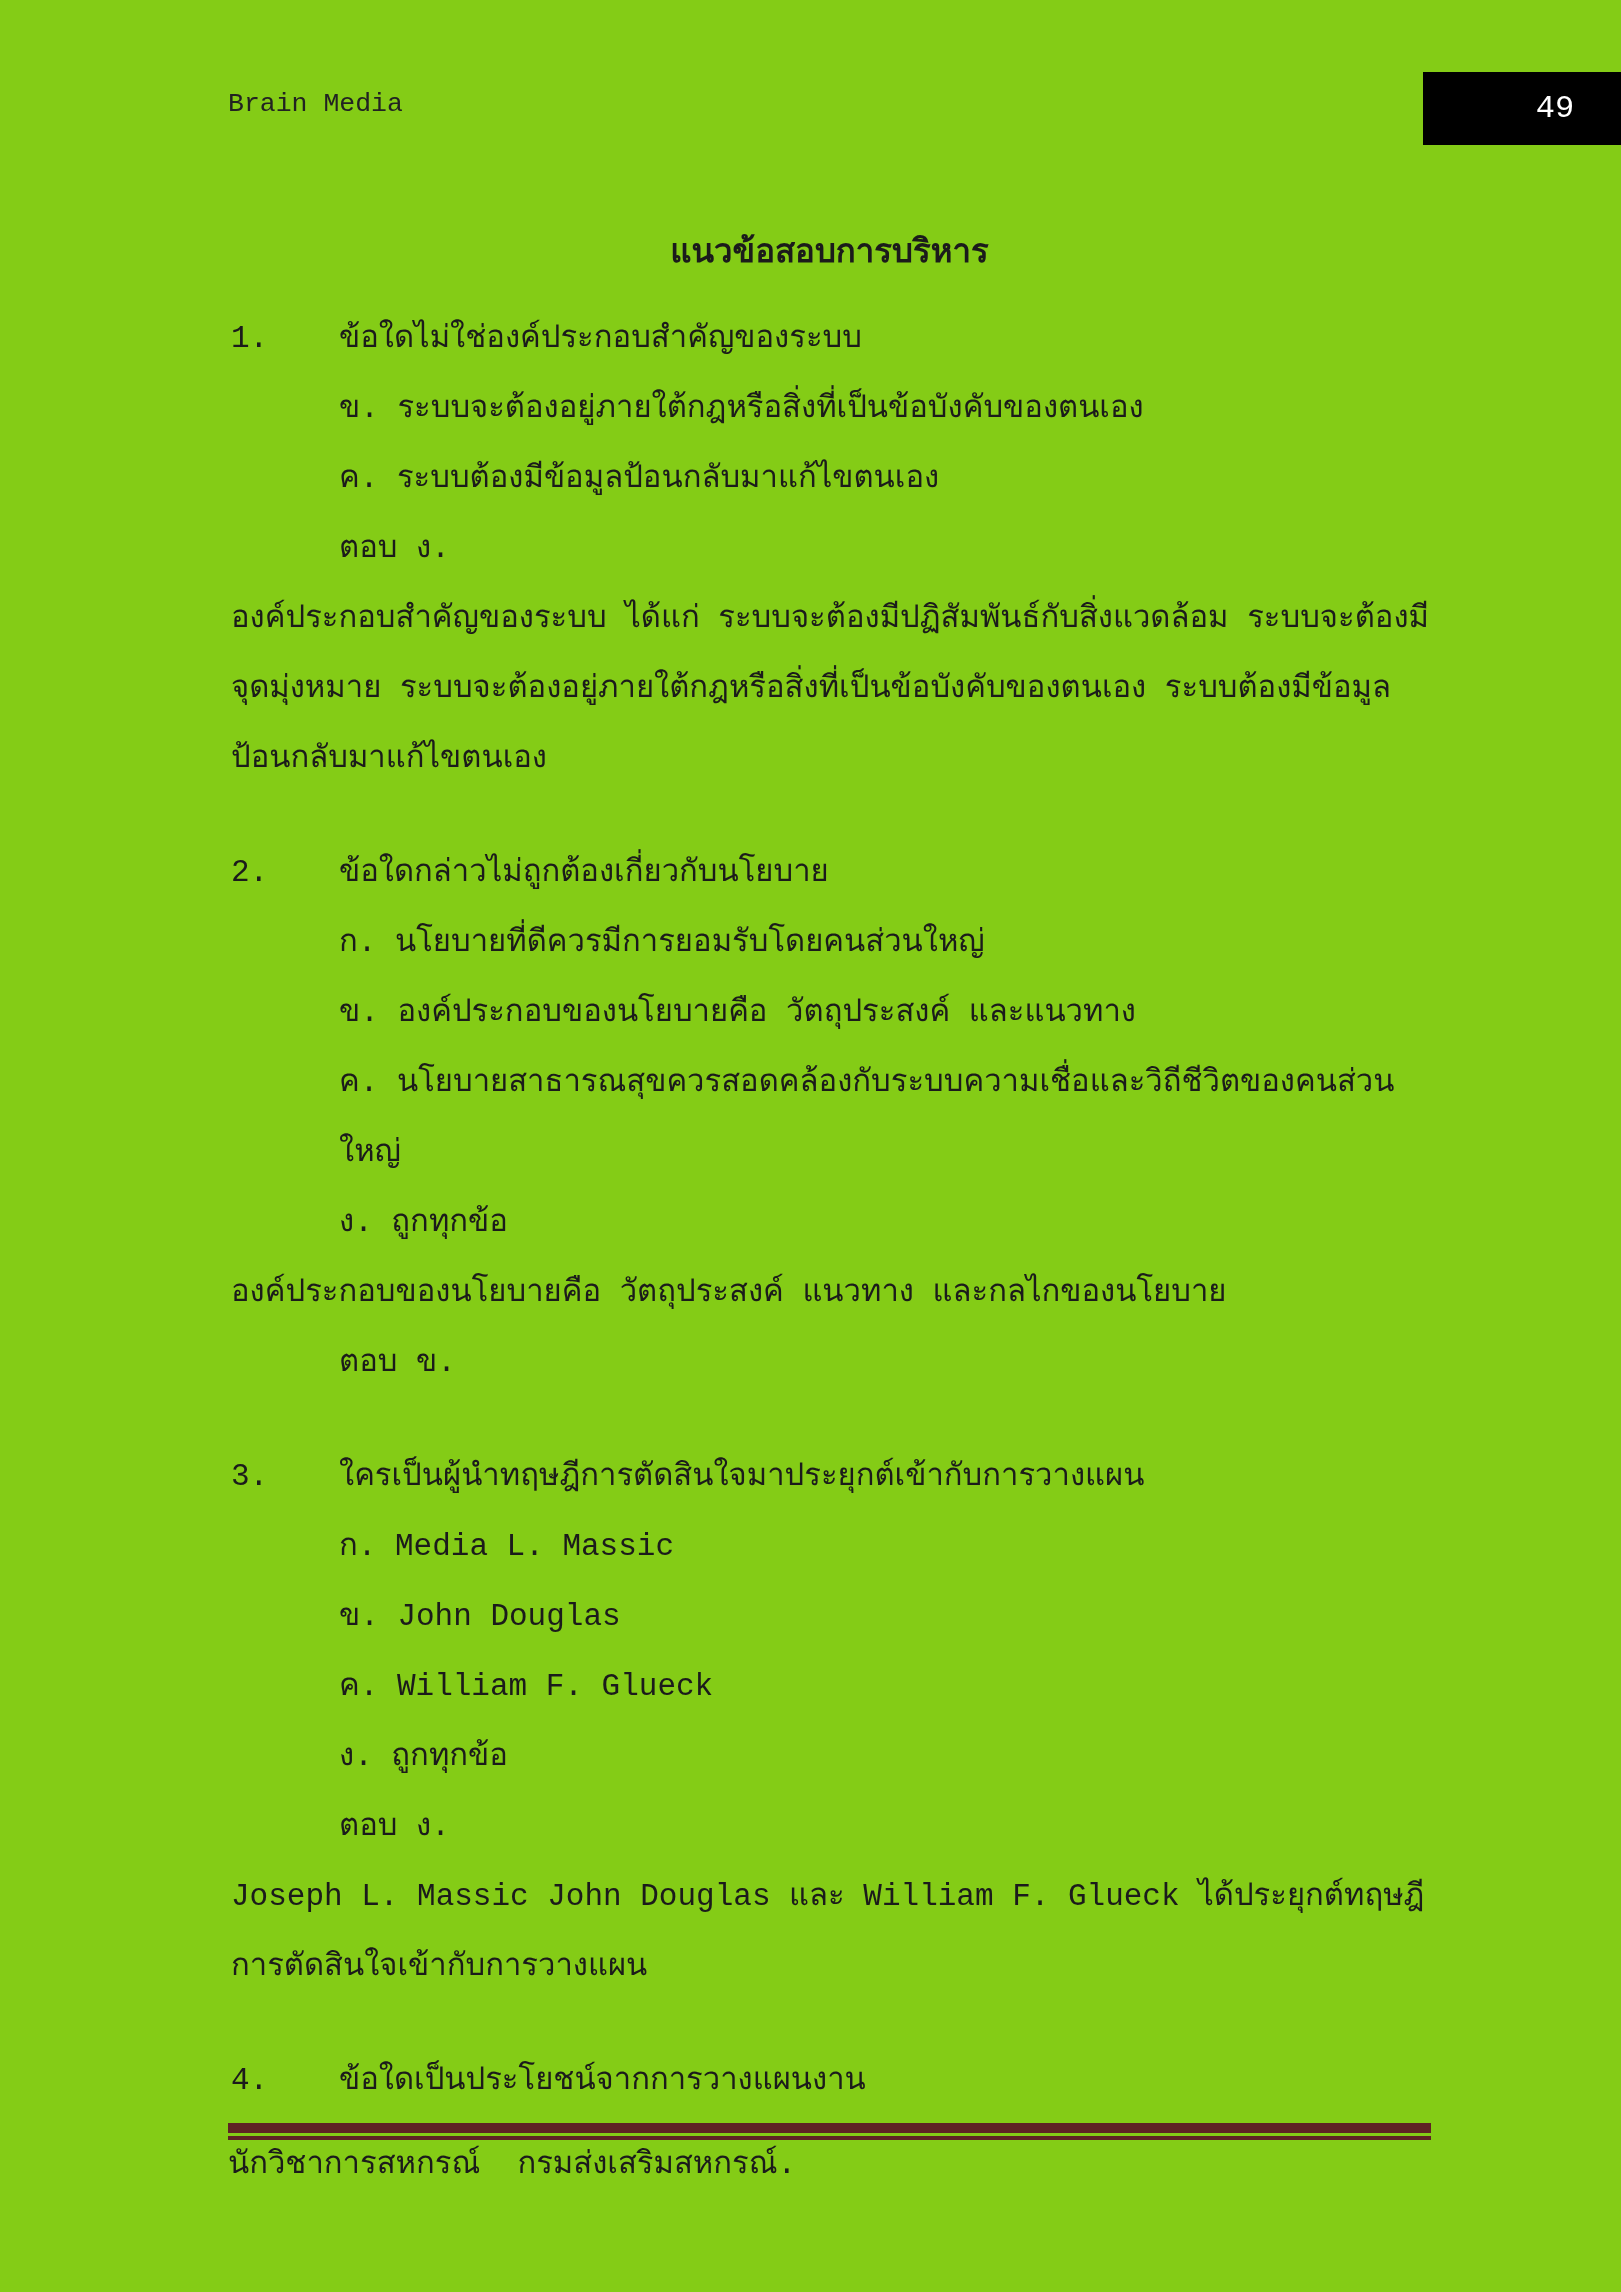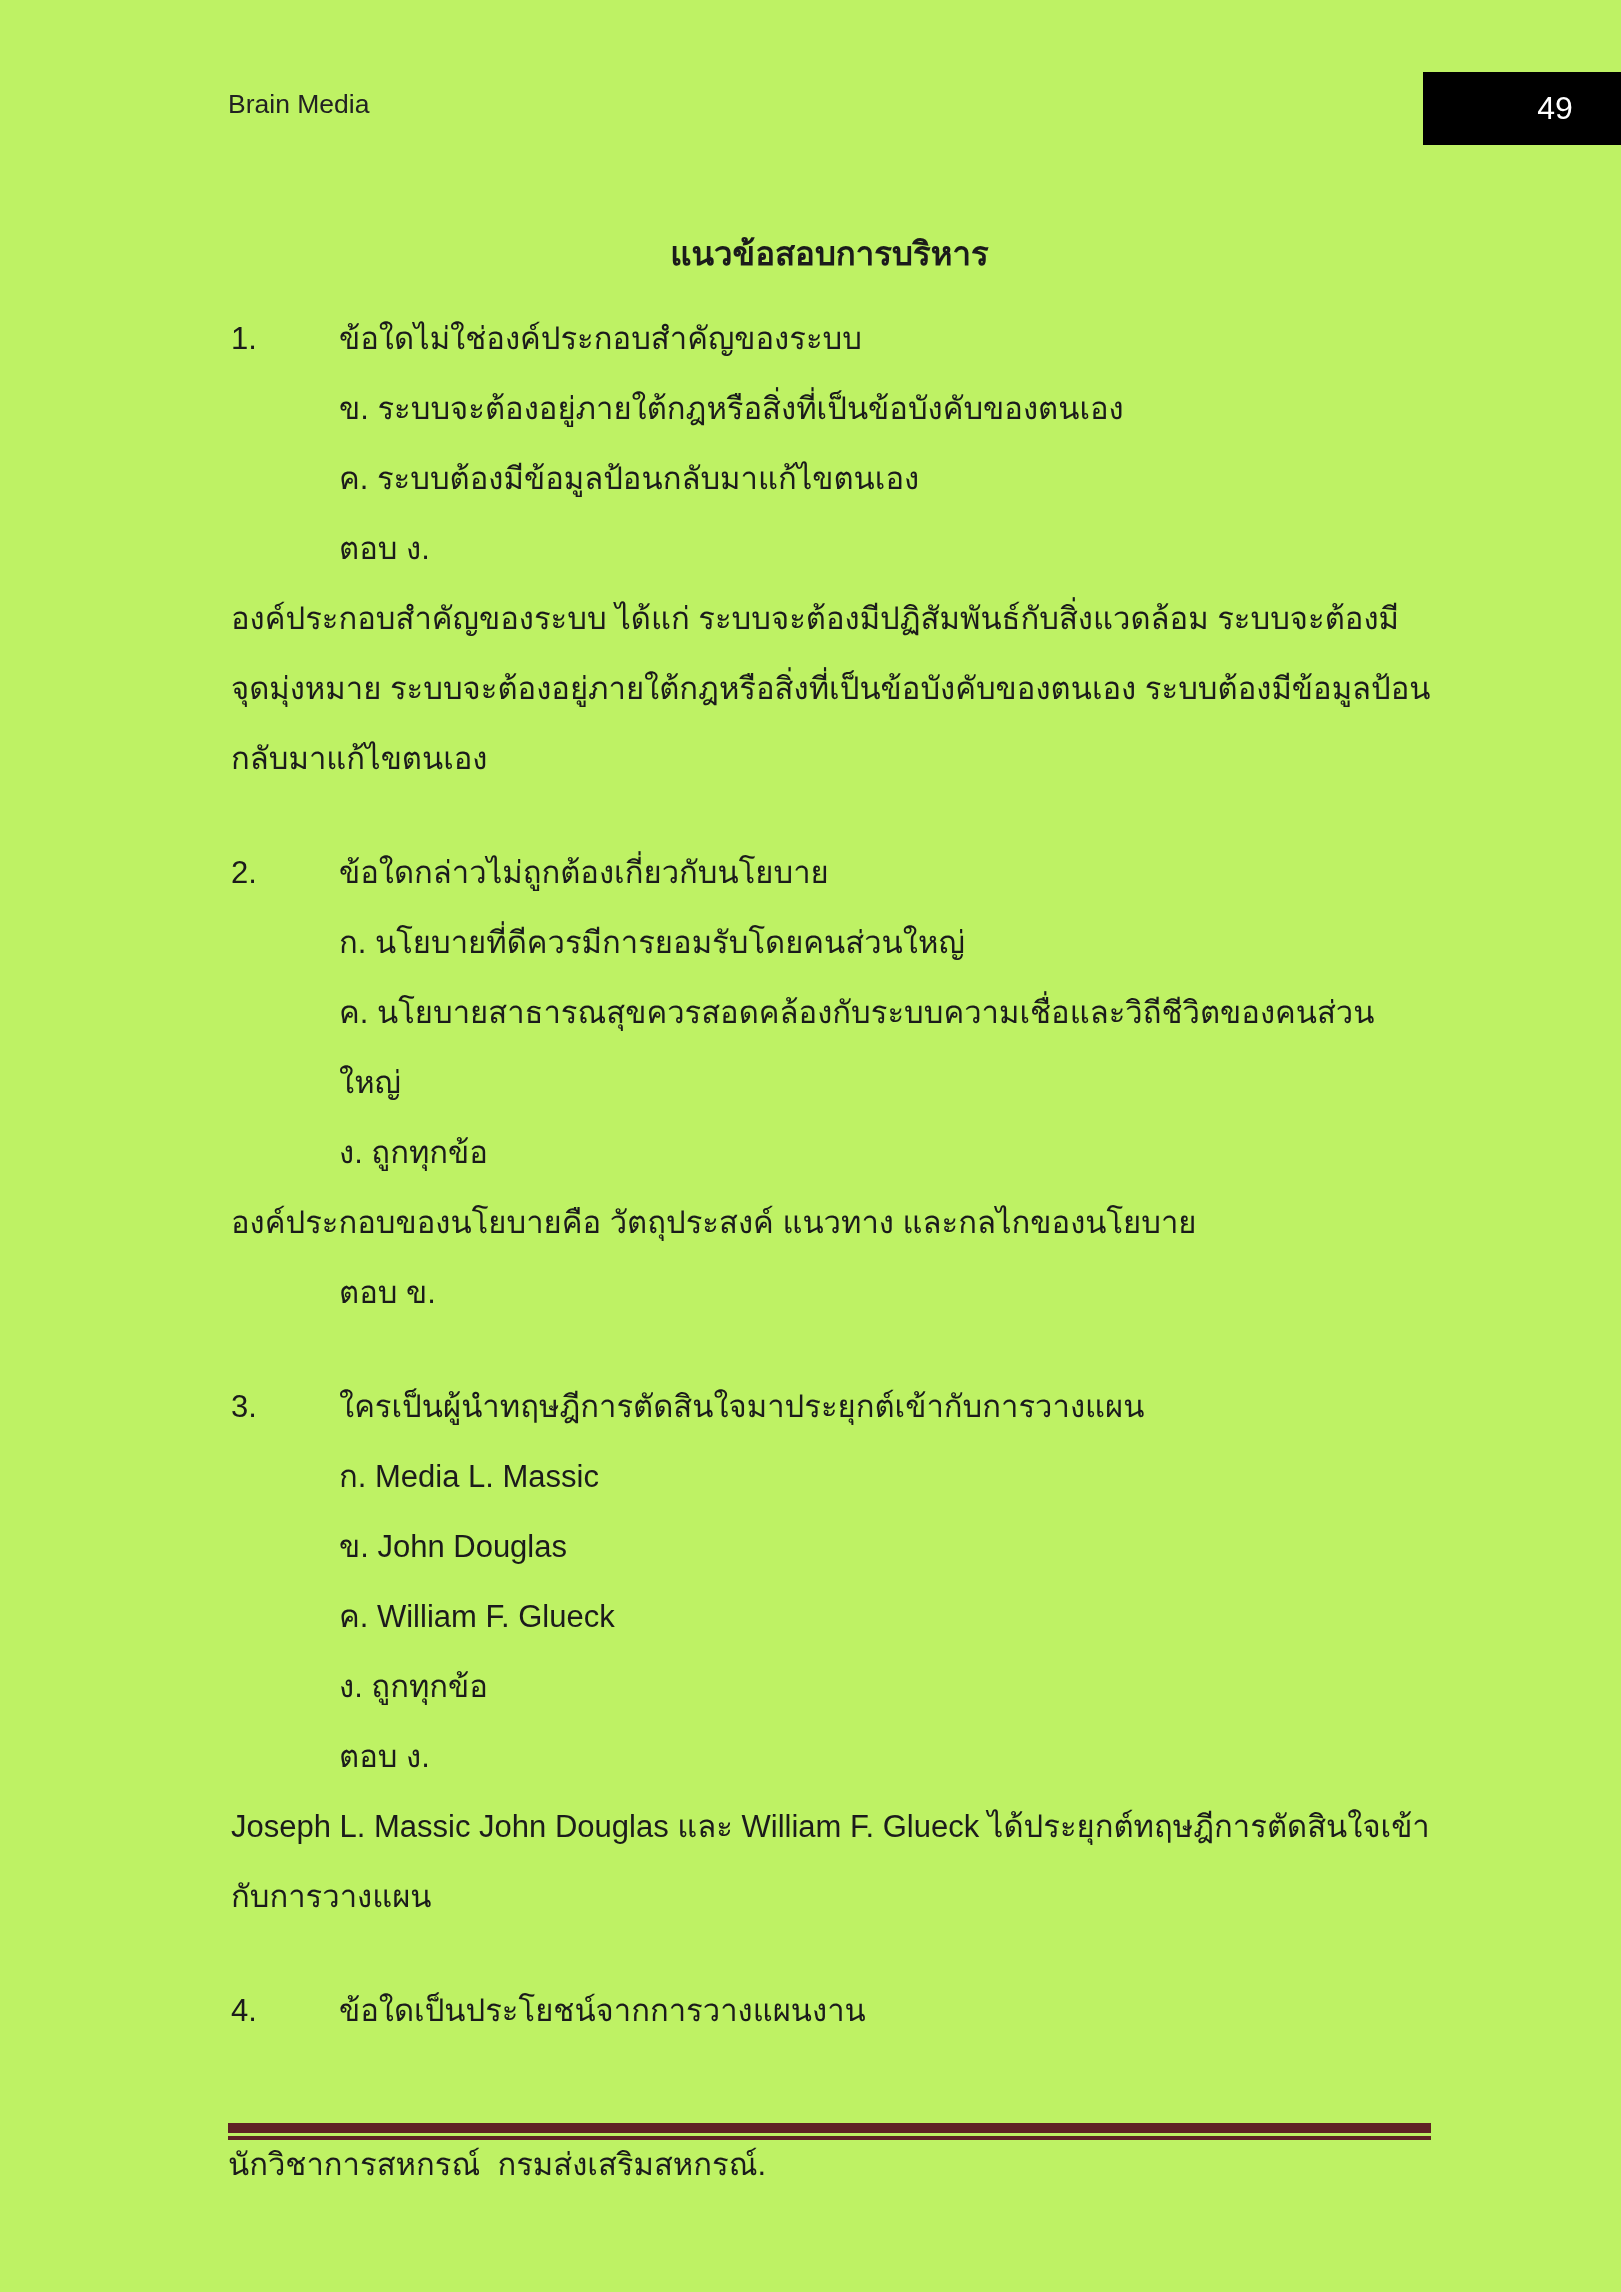--- a/index.html
+++ b/index.html
@@ -3,23 +3,23 @@
 <meta charset="utf-8">
 <style>
   :root{
     --accent:#5f2325;
     --ink:#1b1b1b;
   }
   html,body{margin:0;padding:0;background:#ffffff;}
   .page{
     position:relative;
     width:1621px;height:2293px;
-    background:#bef264;
+    background:#84cc16;
     overflow:hidden;
-    font-family:Liberation Sans, sans-serif;
+    font-family:Liberation Mono, monospace;
     color:var(--ink);
   }
   .header-brand{
     position:absolute;left:228px;top:88px;
     font-size:26.5px;line-height:33px;color:#222;
   }
   .page-box{
     position:absolute;left:1423px;top:72px;width:196px;height:73px;
     background:#000000;color:#ffffff;
     display:flex;align-items:center;justify-content:center;
@@ -81,20 +81,21 @@
         <div class="line explanation">องค์ประกอบสำคัญของระบบ ได้แก่ ระบบจะต้องมีปฏิสัมพันธ์กับสิ่งแวดล้อม ระบบจะต้องมีจุดมุ่งหมาย ระบบจะต้องอยู่ภายใต้กฎหรือสิ่งที่เป็นข้อบังคับของตนเอง ระบบต้องมีข้อมูลป้อนกลับมาแก้ไขตนเอง</div>
       </div>
 
     <div class="question-block">
       <div class="line q-row">
         <span class="q-num">2.</span>
         <span class="q-text">ข้อใดกล่าวไม่ถูกต้องเกี่ยวกับนโยบาย</span>
       </div>
       <div>
           <div class="line option">ก. นโยบายที่ดีควรมีการยอมรับโดยคนส่วนใหญ่</div>
+          <div class="line option">ข. องค์ประกอบของนโยบายคือ วัตถุประสงค์ และแนวทาง</div>
           <div class="line option">ค. นโยบายสาธารณสุขควรสอดคล้องกับระบบความเชื่อและวิถีชีวิตของคนส่วนใหญ่</div>
           <div class="line option">ง. ถูกทุกข้อ</div>
         </div>
     <div class="line explanation">องค์ประกอบของนโยบายคือ วัตถุประสงค์ แนวทาง และกลไกของนโยบาย</div>
         <div class="line answer">ตอบ ข.</div>
       </div>
 
     <div class="question-block">
       <div class="line q-row">
         <span class="q-num">3.</span>

